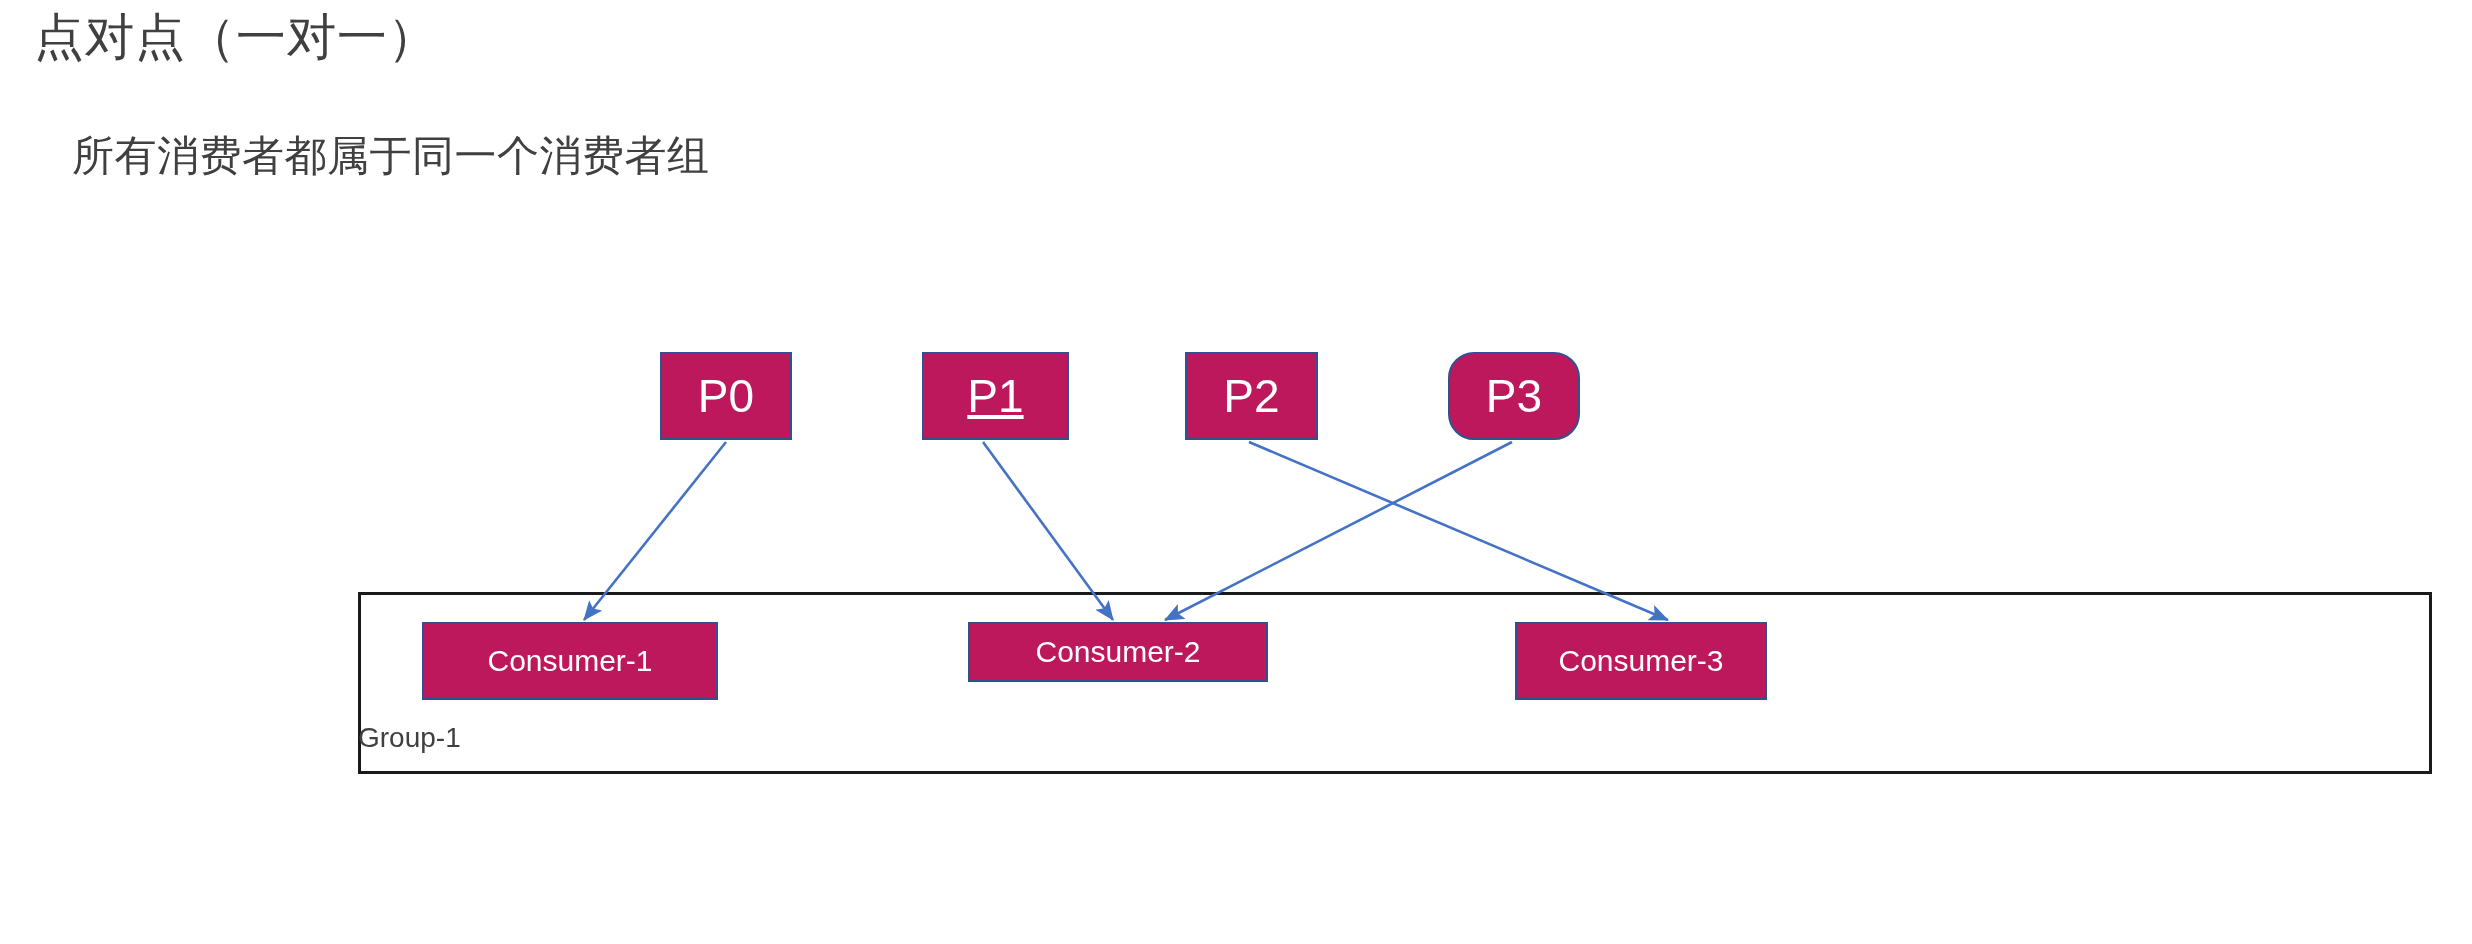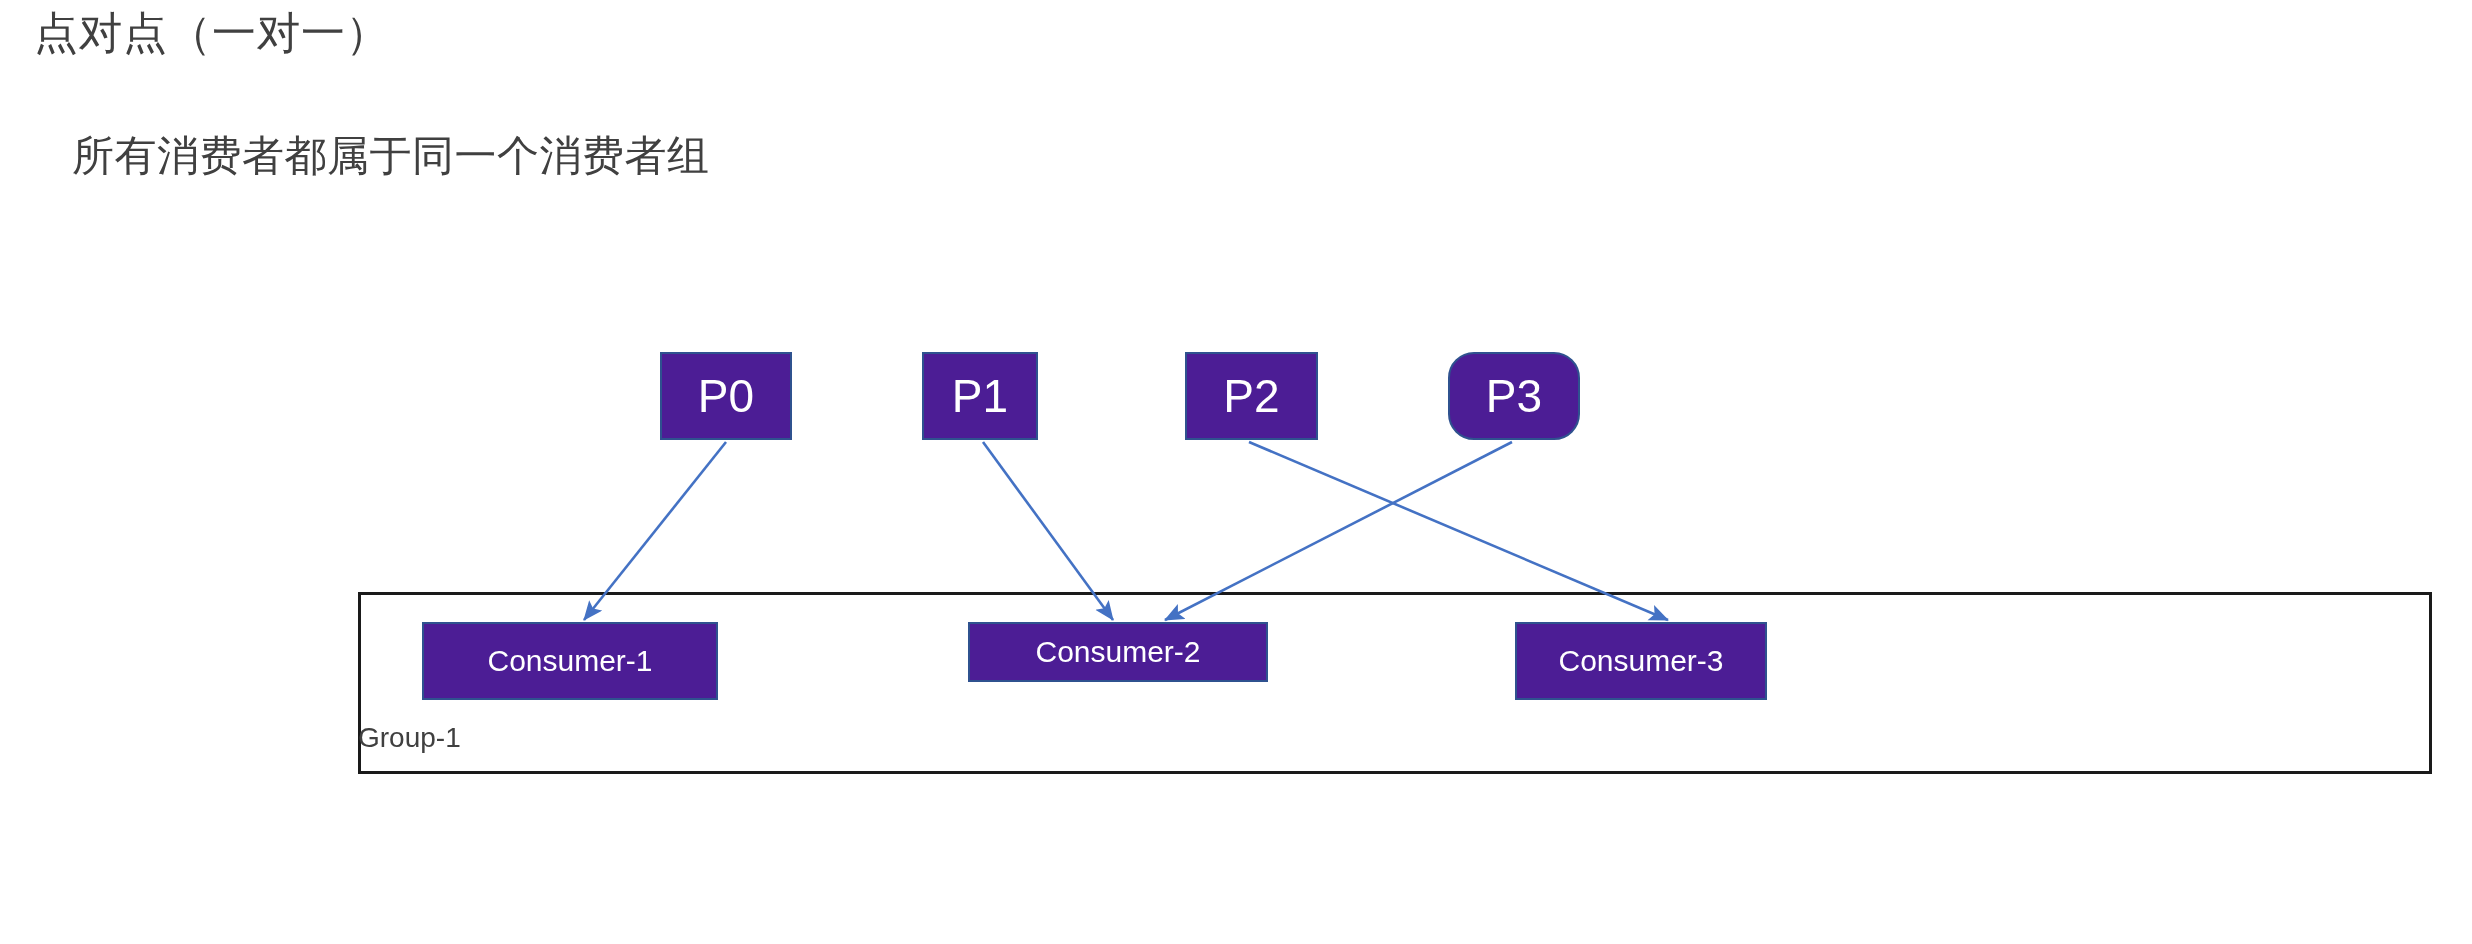--- a/index.html
+++ b/index.html
@@ -19,21 +19,21 @@
   .heading {
     position: absolute;
     color: #404040;
     font-weight: 400;
     white-space: nowrap;
     letter-spacing: 0.5px;
   }
   #heading-title {
     left: 34px;
     top: 4px;
-    font-size: 44px;
+    font-size: 50px;
   }
   #heading-subtitle {
     left: 34px;
     top: 128px;
     font-size: 42px;
     margin-left: 38px;
   }
 
   
   #diagram {
@@ -49,21 +49,21 @@
     top: 0;
     width: 2472px;
     height: 944px;
     pointer-events: none;
   }
 
   
   .node {
     position: absolute;
     box-sizing: border-box;
-    background: #4c1d95;
+    background: #be185d;
     border: 2px solid #2F528F;
     color: #ffffff;
     display: flex;
     align-items: center;
     justify-content: center;
     text-align: left;
     line-height: 1;
   }
   .partition {
     font-size: 46px;
@@ -116,21 +116,21 @@
         <line x1="983" y1="442" x2="1113" y2="620" marker-end="url(#ah)"></line>
         <line x1="1249" y1="442" x2="1668" y2="620" marker-end="url(#ah)"></line>
         <line x1="1512" y1="442" x2="1165" y2="620" marker-end="url(#ah)"></line>
       </g>
   </svg>
 
   <div id="node-layer">
       <div class="node partition" style="left: 660px; top: 352px; width: 132px; height: 88px;">
         <span>P0</span>
       </div>
-      <div class="node partition" style="left: 922px; top: 352px; width: 116px; height: 88px;">
+      <div class="node partition" style="left: 922px; top: 352px; width: 147px; height: 88px; text-decoration: underline;">
         <span>P1</span>
       </div>
       <div class="node partition" style="left: 1185px; top: 352px; width: 133px; height: 88px;">
         <span>P2</span>
       </div>
       <div class="node partition" style="left: 1448px; top: 352px; width: 132px; height: 88px; border-radius: 26px;">
         <span>P3</span>
       </div>
       <div class="node consumer" style="left: 422px; top: 622px; width: 296px; height: 78px;">
         <span>Consumer-1</span>

